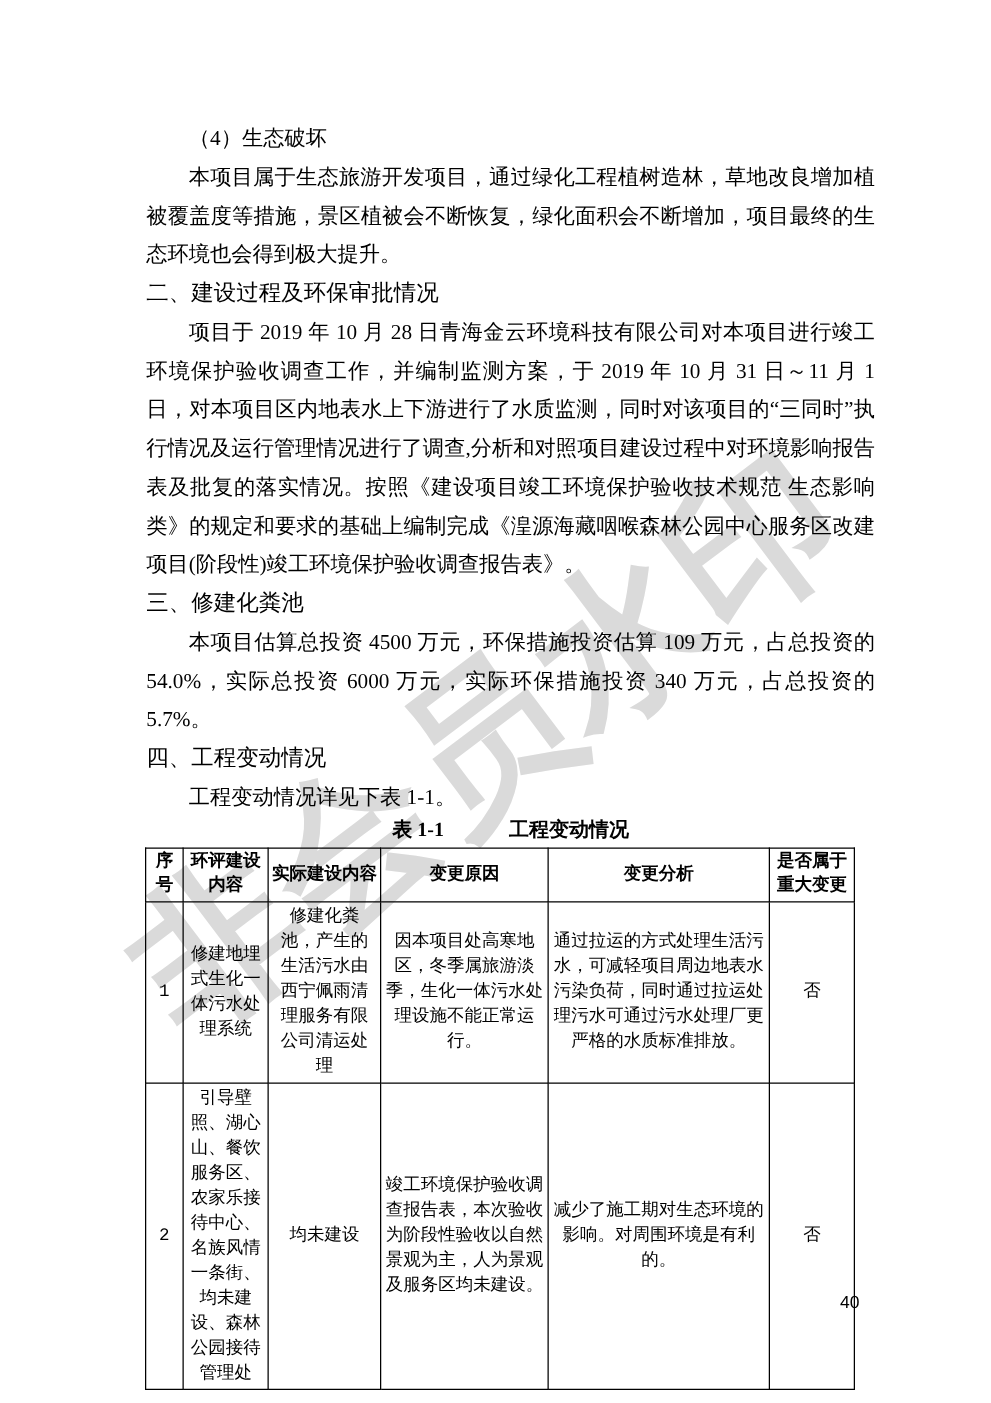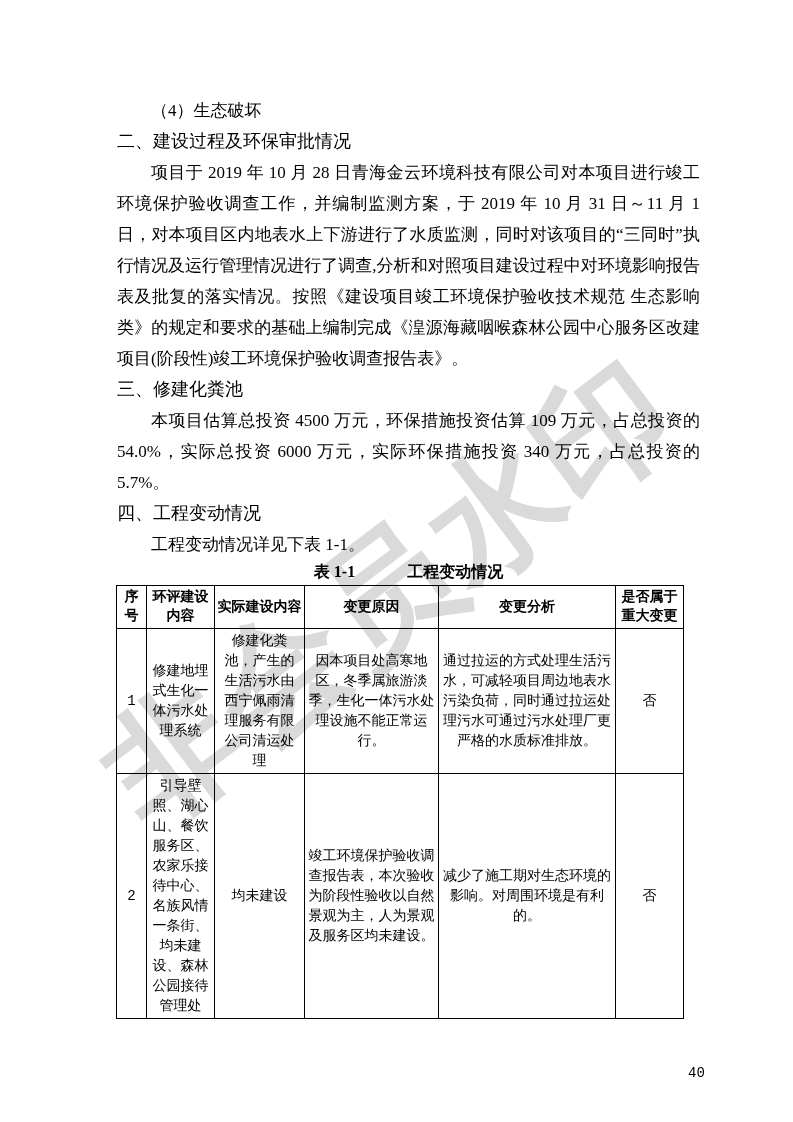--- a/index.html
+++ b/index.html
@@ -75,38 +75,38 @@
   col.c2 { width:68px; }
   col.c3 { width:90px; }
   col.c4 { width:134px; }
   col.c5 { width:177px; }
   col.c6 { width:68px; }
   tr.hdr { height:42px; }
   tr.r1  { height:104px; }
   tr.r2  { height:206px; }
   .page-num {
     position:absolute;
-    left:688px; top:1033px;
+    left:672px; top:1033px;
     font-size:14px;
     z-index:1;
-    font-family:Liberation Mono, monospace;
-    margin-top:32px;
+    font-family:Liberation Sans, sans-serif;
   }
 </style>
 </head>
 <body>
 
 <div class="page">
 
   <div class="watermark">非会员水印</div>
 
   <div class="content">
 
     <p class="sub-heading">（4）生态破坏</p>
 
+    <p class="para">本项目属于生态旅游开发项目，通过绿化工程植树造林，草地改良增加植被覆盖度等措施，景区植被会不断恢复，绿化面积会不断增加，项目最终的生态环境也会得到极大提升。</p>
 
     <p class="sec-heading">二、建设过程及环保审批情况</p>
 
     <p class="para">项目于 2019 年 10 月 28 日青海金云环境科技有限公司对本项目进行竣工环境保护验收调查工作，并编制监测方案，于 2019 年 10 月 31 日～11 月 1 日，对本项目区内地表水上下游进行了水质监测，同时对该项目的“三同时”执行情况及运行管理情况进行了调查,分析和对照项目建设过程中对环境影响报告表及批复的落实情况。按照《建设项目竣工环境保护验收技术规范 生态影响类》的规定和要求的基础上编制完成《湟源海藏咽喉森林公园中心服务区改建项目(阶段性)竣工环境保护验收调查报告表》。</p>
 
     <p class="sec-heading">三、修建化粪池</p>
 
     <p class="para">本项目估算总投资 4500 万元，环保措施投资估算 109 万元，占总投资的 54.0%，实际总投资 6000 万元，实际环保措施投资 340 万元，占总投资的 5.7%。</p>
 
     <p class="sec-heading">四、工程变动情况</p>

